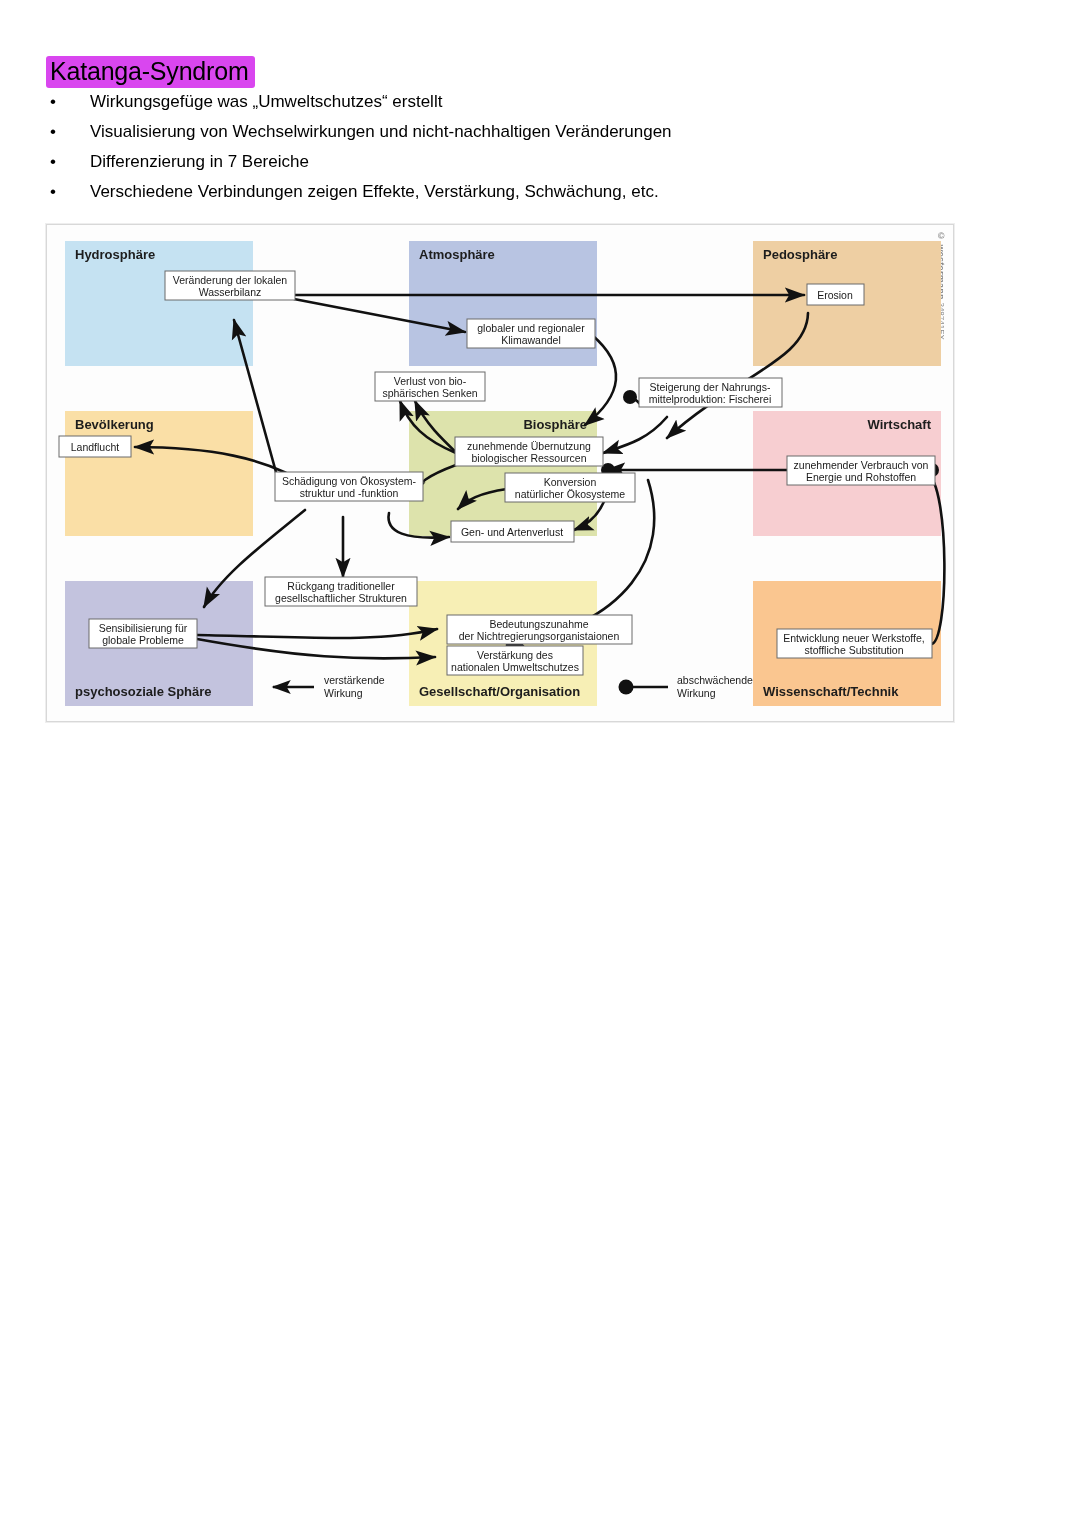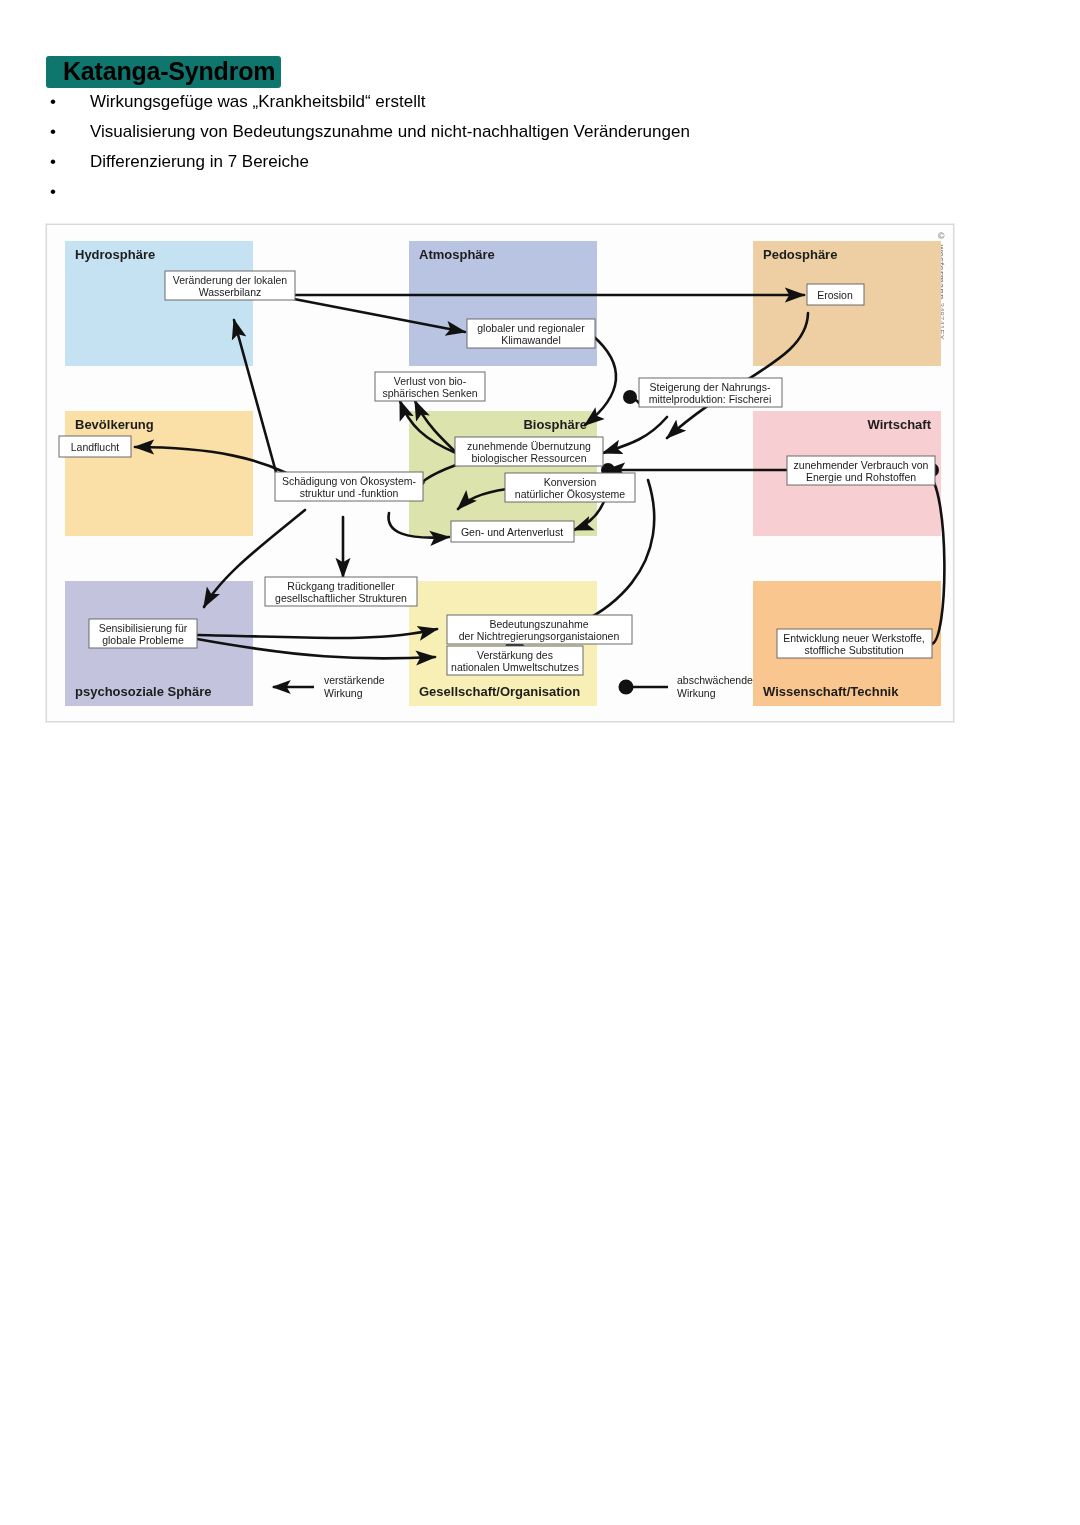--- a/index.html
+++ b/index.html
@@ -8,23 +8,23 @@
     background:#ffffff;
     font-family:"Liberation Sans", sans-serif;
     color:#000;
     -webkit-font-smoothing:antialiased;
   }
   .page{position:relative;width:1080px;height:1525px;overflow:hidden;}
 
   
   .title{
     position:absolute;left:46px;top:56px;
-    font-size:25px;font-weight:bold;letter-spacing:-.2px;
-    background:#0f766e;
-    padding:1px 6px 2px 17px;
+    font-size:25px;font-weight:normal;letter-spacing:-.2px;
+    background:#d946ef;
+    padding:1px 6px 2px 4px;
     border-radius:3px;
     line-height:1.15;
   }
 
   
   .bullets{position:absolute;left:46px;top:92px;width:900px;}
   .bullet{position:relative;display:flex;align-items:flex-start;margin-bottom:10px;}
   .bullet .dot{
     width:40px;flex:0 0 40px;text-align:left;
     font-size:17px;line-height:20px;padding-left:4px;
@@ -55,32 +55,33 @@
 </head>
 <body>
 
 <div class="page">
 
   <div class="title">Katanga-Syndrom</div>
 
   <div class="bullets">
     <div class="bullet">
       <span class="dot">•</span>
-      <span class="txt">Wirkungsgefüge was „Krankheitsbild“ erstellt</span>
-    </div>
-    <div class="bullet">
-      <span class="dot">•</span>
-      <span class="txt">Visualisierung von Bedeutungszunahme und nicht-nachhaltigen Veränderungen</span>
+      <span class="txt">Wirkungsgefüge was „Umweltschutzes“ erstellt</span>
+    </div>
+    <div class="bullet">
+      <span class="dot">•</span>
+      <span class="txt">Visualisierung von Wechselwirkungen und nicht-nachhaltigen Veränderungen</span>
     </div>
     <div class="bullet">
       <span class="dot">•</span>
       <span class="txt">Differenzierung in 7 Bereiche</span>
     </div>
     <div class="bullet">
       <span class="dot">•</span>
+      <span class="txt">Verschiedene Verbindungen zeigen Effekte, Verstärkung, Schwächung, etc.</span>
     </div>
   </div>
 
   <div class="figure">
 
     <div class="wm">
       <span>©</span>
       <span>westermann</span>
       <span class="code">348741EX</span>
     </div>

